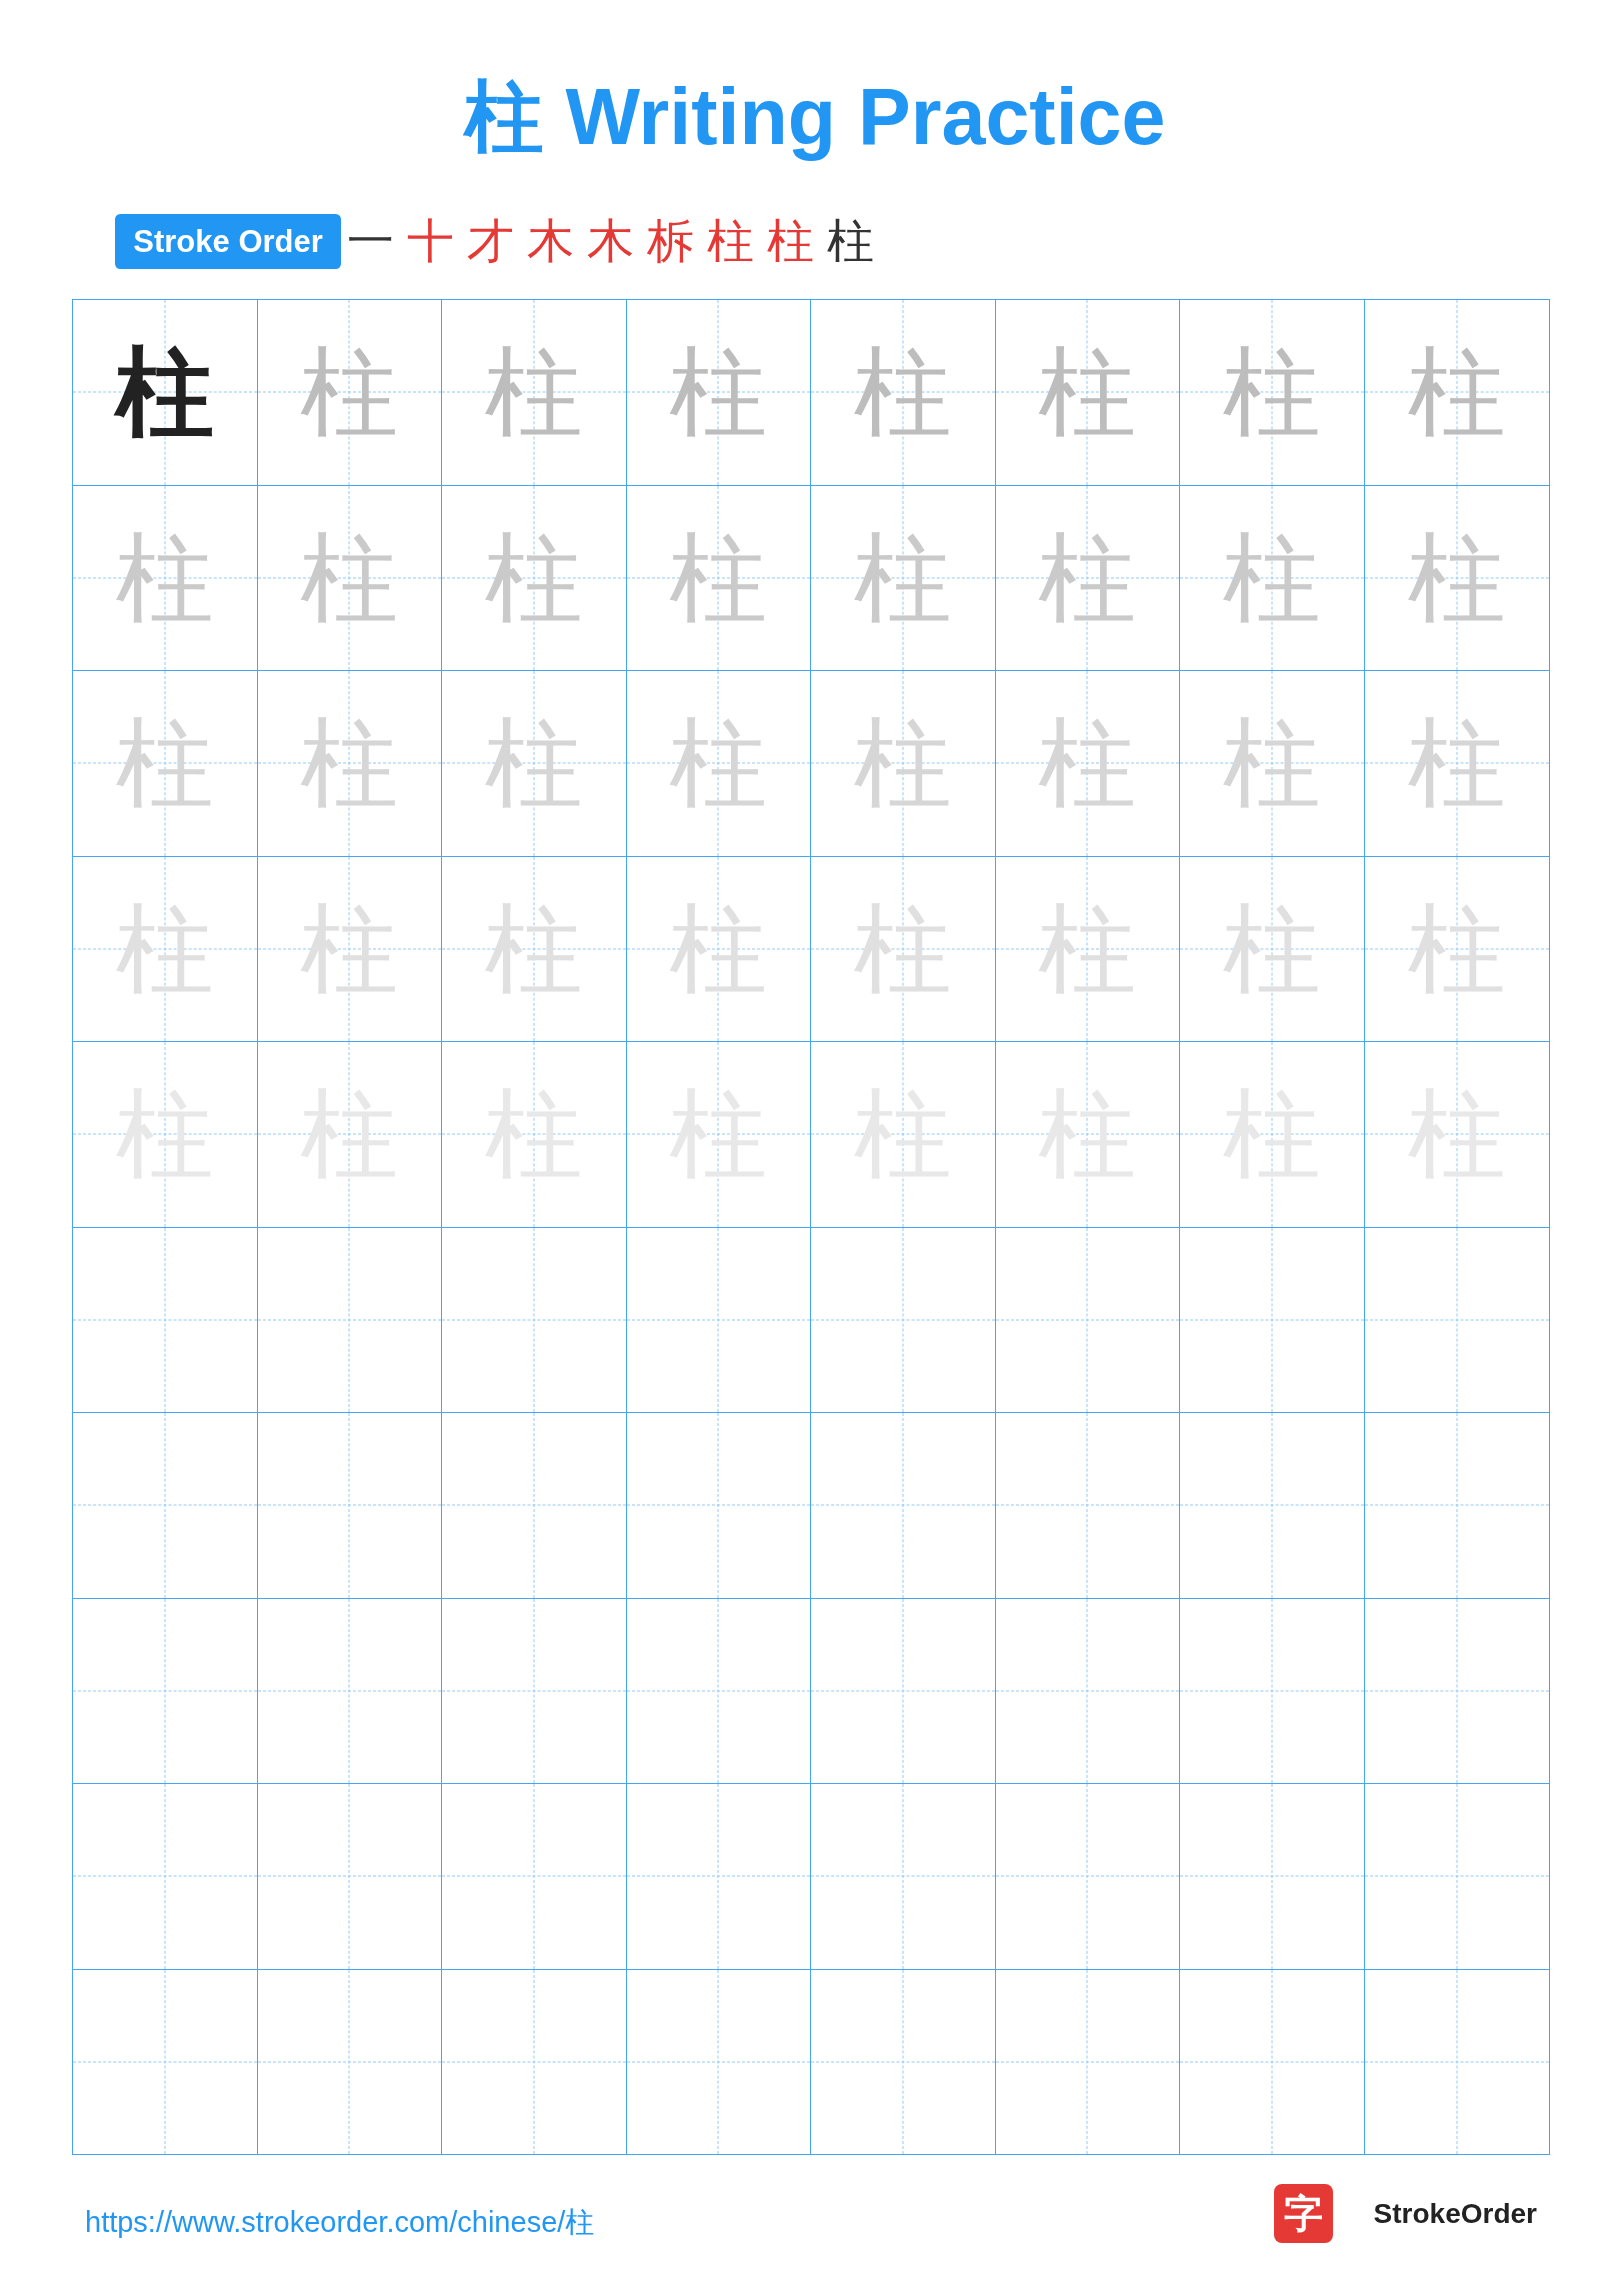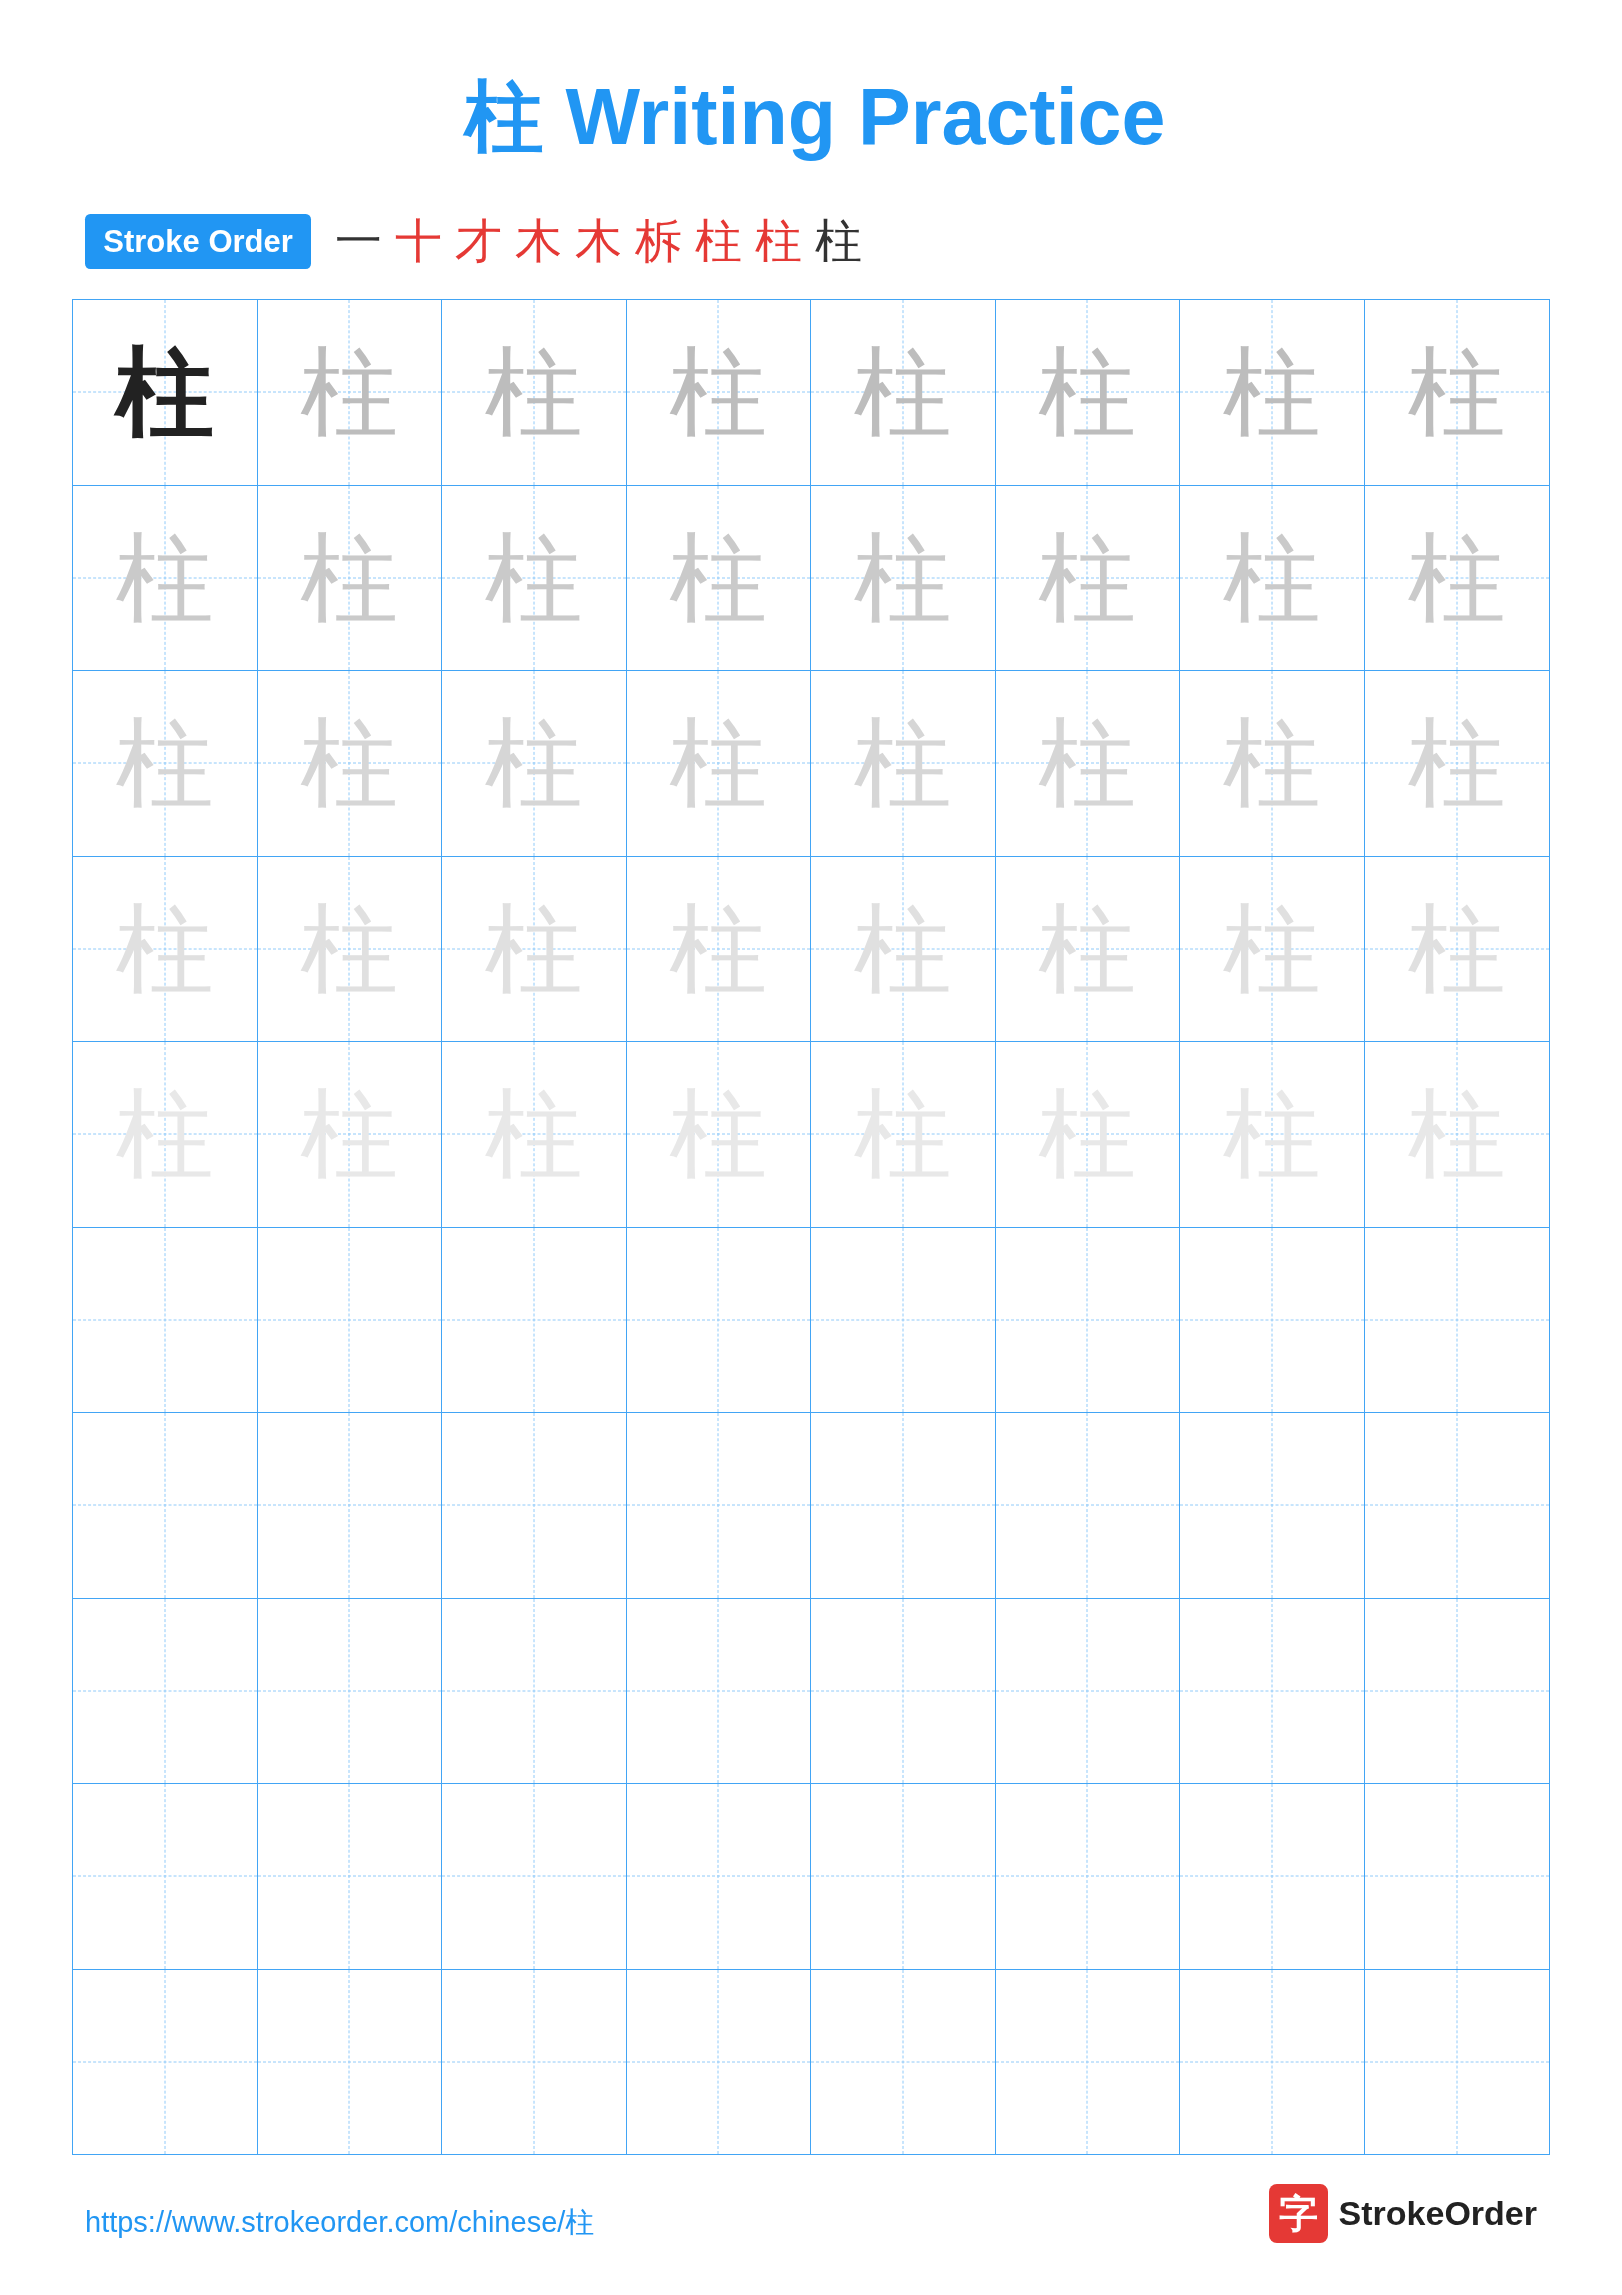--- a/index.html
+++ b/index.html
@@ -24,23 +24,23 @@
       font-size: 79px;
       font-weight: bold;
       color: #2196F3;
       margin-left: 8px;
     }
 
     
     .stroke-order-section {
       display: flex;
       align-items: center;
-      padding-left: 85px;
+      padding-left: 115px;
       padding-bottom: 26px;
-      gap: 24px;
+      gap: 6px;
     }
 
     .stroke-order-badge {
       background: #2196F3;
       color: white;
       font-size: 31px;
       font-weight: bold;
       padding: 9.2px 18.3px;
       border-radius: 5.2px;
     }
@@ -156,23 +156,24 @@
       border-radius: 7.9px;
       display: flex;
       align-items: center;
       justify-content: center;
       color: white;
       font-size: 39px;
       font-weight: bold;
     }
 
     .logo-text {
-      font-size: 34px;
+      font-size: 28px;
       font-weight: bold;
       color: #222;
+      margin-left: 30px;
     }
   </style>
 </head>
 <body>
 
 <div class="title-section">
   <span class="title-text">柱 Writing Practice</span>
 </div>
 
 <div class="stroke-order-section">

